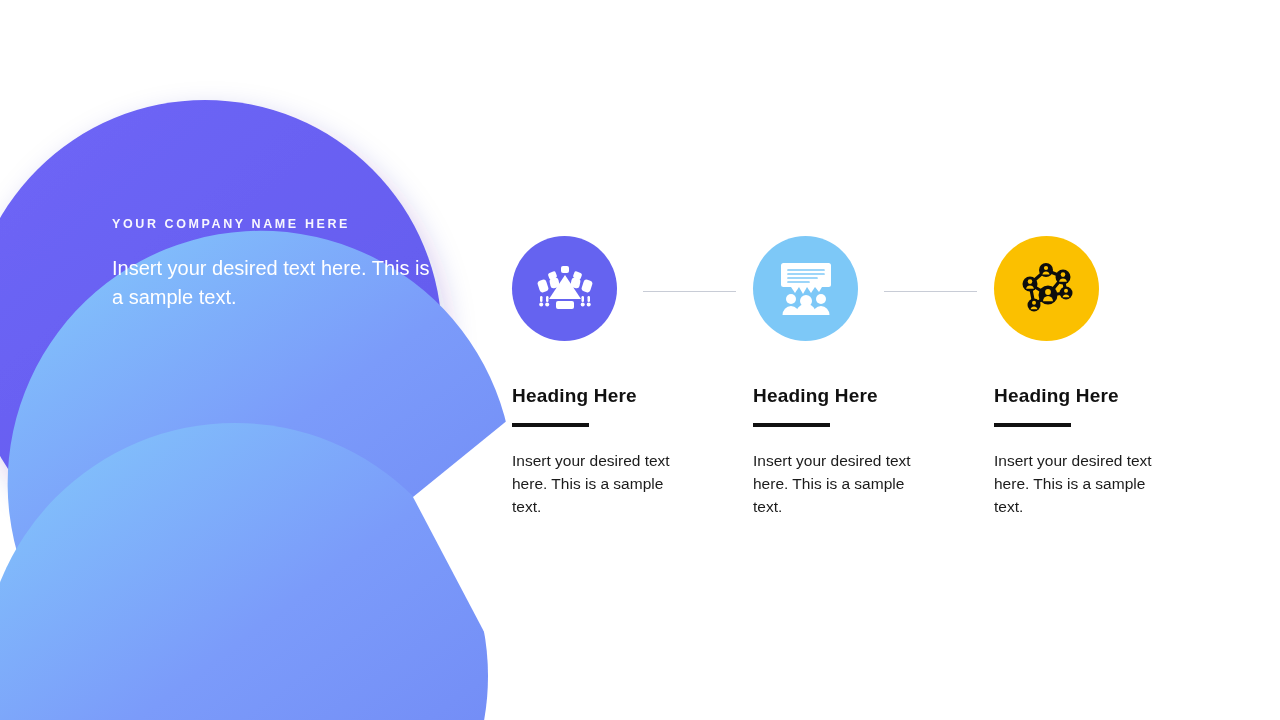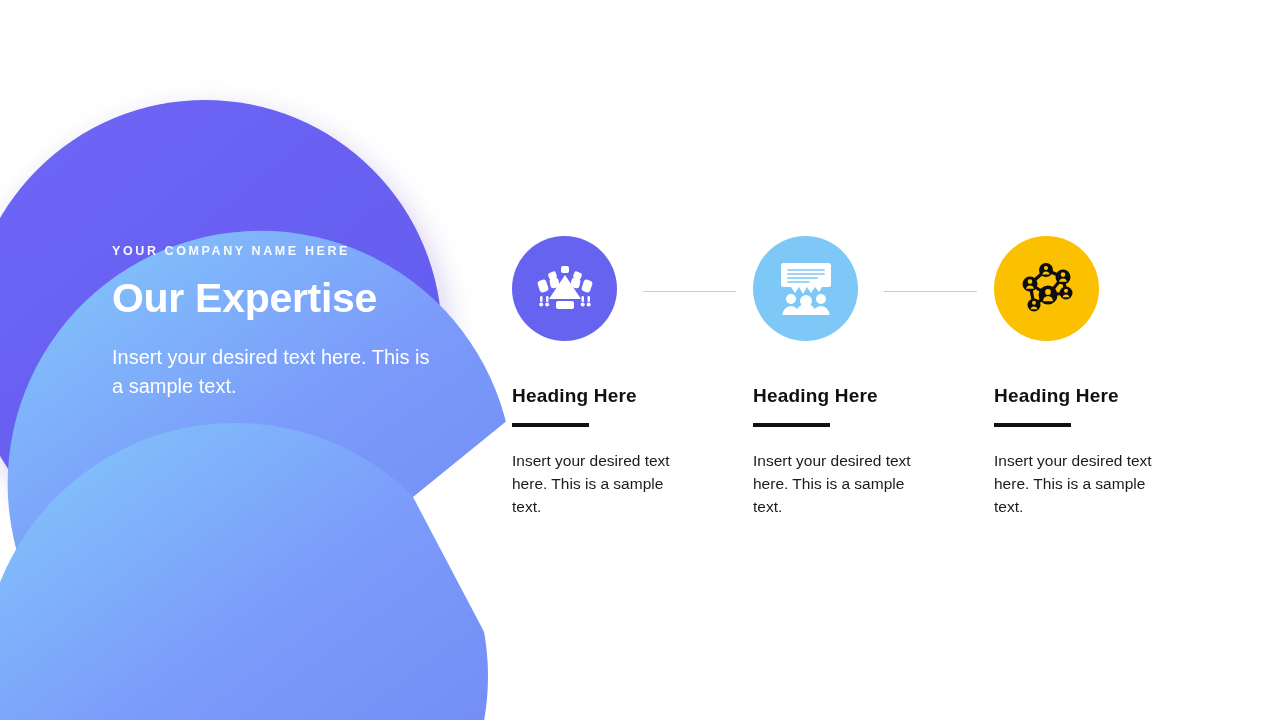--- a/index.html
+++ b/index.html
@@ -29,21 +29,21 @@
     overflow: hidden;
     pointer-events: none;
   }
 
   .shape-svg { display: block; }
 
   
   .hero {
     position: absolute;
     left: 112px;
-    top: 244px;
+    top: 217px;
     width: 330px;
   }
 
   .eyebrow {
     font-size: 12.5px;
     font-weight: 600;
     letter-spacing: 2.6px;
     color: #ffffff;
     opacity: 0.95;
     text-transform: uppercase;
@@ -169,21 +169,20 @@
                L 424 677
                L 385 720
                Z" fill="url(#blueGrad)"></path>
       <circle cx="235" cy="676" r="253" fill="url(#blueGrad)" clip-path="polygon(0 0, 100% 0, 100% 100%, 0 100%)"></circle>
       <path d="M 413 497 L 520 700 L 520 410 Z" fill="#ffffff"></path>
     </svg>
   </div>
 
   <div class="hero">
     <div class="eyebrow">YOUR COMPANY NAME HERE</div>
-    <div class="hero-title">Our Expertise</div>
     <div class="hero-sub">Insert your desired text here. This is a sample text.</div>
   </div>
 
   <div class="columns">
     <div class="icon-row">
 
       <div class="connector k0"></div>
       <div class="connector k1"></div>
 
       <div class="icon-circle c0">

